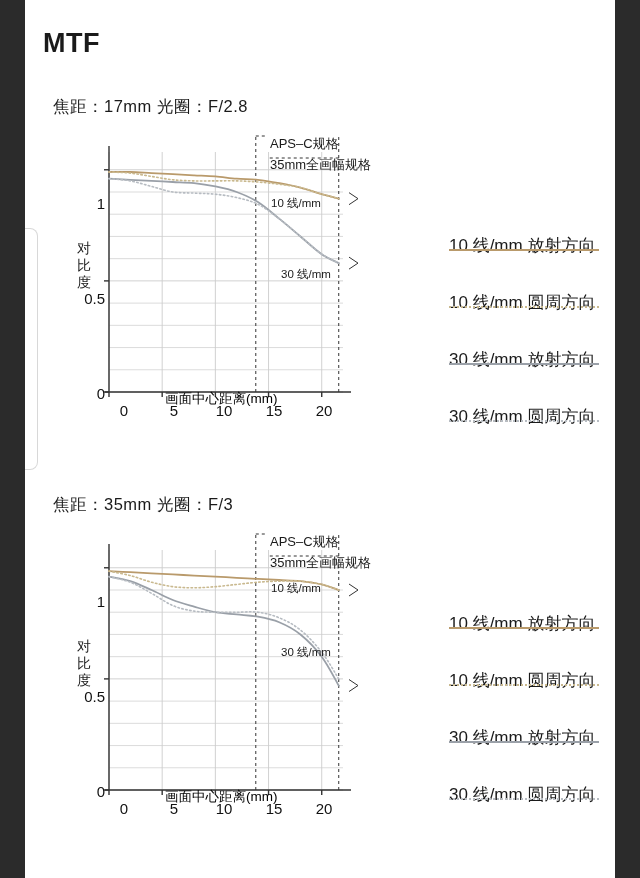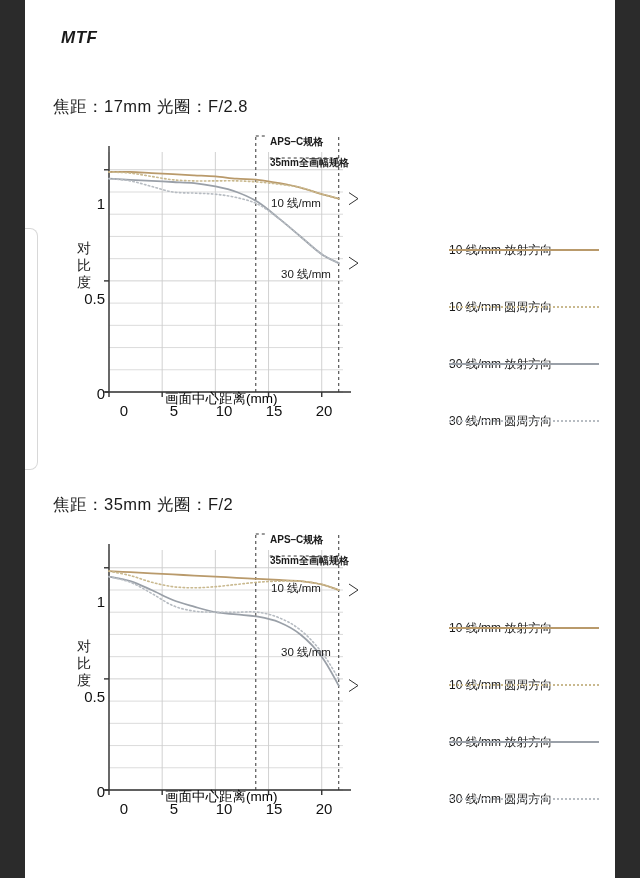--- a/index.html
+++ b/index.html
@@ -27,27 +27,26 @@
     top: 228px;
     width: 12px;
     height: 240px;
     border: 1px solid #d8d8d8;
     border-left: none;
     border-radius: 0 8px 8px 0;
     background: #ffffff;
   }
   .title {
     position: absolute;
-    left: 36px;
+    left: 18px;
     top: 28px;
-    font-size: 17px;
+    font-size: 27px;
     font-weight: bold;
     color: #1a1a1a;
     letter-spacing: 0.5px;
-    font-style: italic;
   }
   .legend-button {
     position: absolute;
     right: 28px;
     top: 22px;
     padding: 9px 14px;
     border: 1px solid #b9b9b9;
     border-radius: 4px;
     background: #ffffff;
     font-size: 14px;
@@ -100,46 +99,45 @@
   }
   .xtick {
     position: absolute;
     font-size: 15px;
     color: #111;
     text-align: center;
     width: 26px;
   }
   .ann {
     position: absolute;
-    font-size: 10px;
+    font-size: 13px;
     color: #1a1a1a;
     white-space: nowrap;
-    font-weight: bold;
   }
   .curve-label {
     position: absolute;
     font-size: 11.5px;
     color: #1a1a1a;
     white-space: nowrap;
   }
   .legend-list {
     position: absolute;
     width: 160px;
   }
   .legend-row {
     position: absolute;
     left: 0;
     width: 150px;
     height: 30px;
   }
   .legend-text {
     position: absolute;
     left: 0;
-    top: 16px;
-    font-size: 12px;
+    top: 8px;
+    font-size: 17px;
     color: #1a1a1a;
     white-space: nowrap;
   }
   .legend-line {
     position: absolute;
     left: 0;
     top: 23px;
     width: 150px;
     height: 0;
     border-top-width: 2px;
@@ -238,21 +236,21 @@
         <div class="legend-line" style="border-top-color:#9aa0a8;"></div>
       </div>
       <div class="legend-row" style="top:171px;">
         <div class="legend-text">30 线/mm  圆周方向</div>
         <div class="legend-line dotted" style="border-top-color:#b7bcc2;"></div>
       </div>
     </div>
   </div>
 
   <div class="chart-block" id="block1" style="top:494px;">
-    <div class="chart-heading">焦距：35mm  光圈：F/2</div>
+    <div class="chart-heading">焦距：35mm  光圈：F/3</div>
 
     <div class="plot-wrap">
       <div class="axis-title-y">对比度</div>
 
       <div class="ytick" style="left:26px; top:65px;">1</div>
       <div class="ytick" style="left:26px; top:160px;">0.5</div>
       <div class="ytick" style="left:26px; top:255px;">0</div>
 
       <div class="xtick" style="left:58px; top:272px;">0</div>
       <div class="xtick" style="left:108px; top:272px;">5</div>

